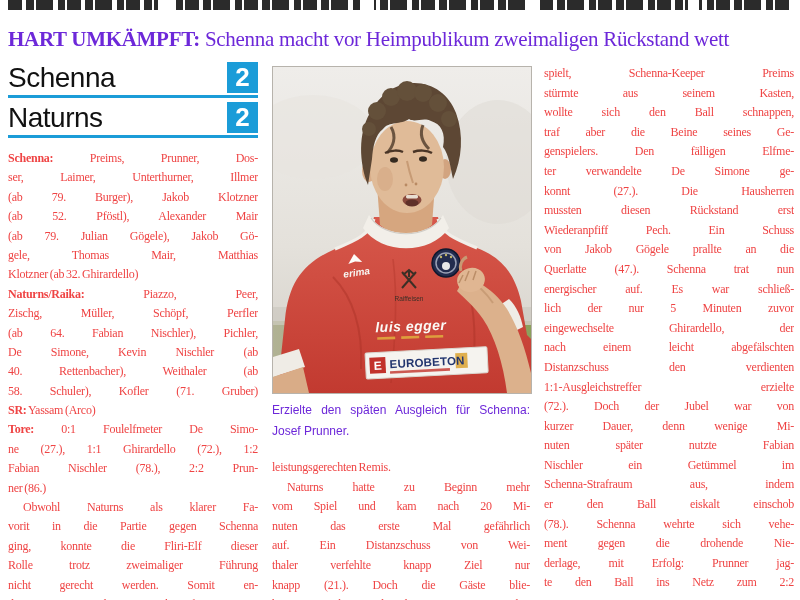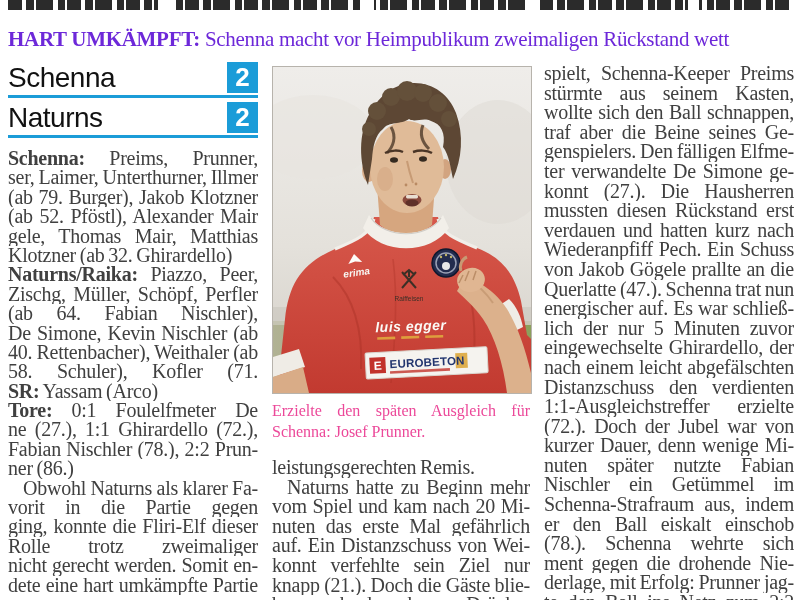--- a/index.html
+++ b/index.html
@@ -27,40 +27,40 @@
   #row-schenna{top:63px}
   #row-naturns{top:103px}
   .team-name{font-family:"Liberation Sans",sans-serif;font-weight:normal;
     font-size:28px;line-height:30px;letter-spacing:-0.5px;color:#111}
   .score-box{position:absolute;right:0;top:-1px;width:31px;height:31px;
     background:var(--accent,#1B9CD8);color:#fff;text-align:center;
     font-family:"Liberation Sans",sans-serif;font-weight:bold;font-size:26px;line-height:31px}
   .score-rule{position:absolute;left:0;right:0;top:32px;height:3px;
     background:var(--accent,#1B9CD8)}
 
-  .textcol{position:absolute;font-size:20px;letter-spacing:-0.25px;
-    word-spacing:-1px;color:#404040;overflow:hidden}
+  .textcol{position:absolute;font-size:12px;letter-spacing:-0.25px;
+    word-spacing:-1px;color:#ef4444;overflow:hidden}
   #col-left{left:8px;top:149px;width:250px;height:451px}
   #col-left .ln{height:19.4px;line-height:19.4px}
   #col-mid{left:272px;top:458px;width:258px;height:142px}
   #col-mid .ln{height:19.6px;line-height:19.6px}
   #col-right{left:544px;top:64px;width:250px;height:536px}
   #col-right .ln{height:19.6px;line-height:19.6px}
   .ln{overflow:hidden}
   .jf{text-align:justify}
   .jf::after{content:"";display:inline-block;width:100%;height:0}
   .ind{text-indent:15px}
 
   #photo-frame{position:absolute;left:272px;top:66px;width:260px;height:328px;
     border:1px solid #b7b3ac;background:#e9e6e2}
   #photo-frame svg{display:block}
 
   #caption{position:absolute;left:272px;top:400px;width:258px;
-    font-family:Liberation Serif, serif;font-size:16px;line-height:21px;
-    color:#ec4899;text-align:justify}
+    font-family:Liberation Sans, sans-serif;font-size:12px;line-height:21px;
+    color:#6d28d9;text-align:justify}
   #caption::after{content:"";display:inline-block;width:0}
 </style>
 </head>
 <body>
 
 <div id="page">
 
   <div id="headline-frag"></div>
 
   <div id="kicker"><b>HART UMKÄMPFT:</b> <span>Schenna macht vor Heimpublikum zweimaligen Rückstand wett</span></div>
@@ -74,20 +74,21 @@
     <span class="team-name">Naturns</span>
     <span class="score-box">2</span>
     <span class="score-rule"></span>
   </div>
 
   <div class="textcol" id="col-left">
       <div class="ln jf"><b>Schenna:</b> Preims, Prunner, Dos-</div>
       <div class="ln jf">ser, Laimer, Unterthurner, Illmer</div>
       <div class="ln jf">(ab 79. Burger), Jakob Klotzner</div>
       <div class="ln jf">(ab 52. Pföstl), Alexander Mair</div>
+      <div class="ln jf">(ab 79. Julian Gögele), Jakob Gö-</div>
       <div class="ln jf">gele, Thomas Mair, Matthias</div>
       <div class="ln">Klotzner (ab 32. Ghirardello)</div>
       <div class="ln jf"><b>Naturns/Raika:</b> Piazzo, Peer,</div>
       <div class="ln jf">Zischg, Müller, Schöpf, Perfler</div>
       <div class="ln jf">(ab 64. Fabian Nischler), Pichler,</div>
       <div class="ln jf">De Simone, Kevin Nischler (ab</div>
       <div class="ln jf">40. Rettenbacher), Weithaler (ab</div>
       <div class="ln jf">58. Schuler), Kofler (71. Gruber)</div>
       <div class="ln"><b>SR:</b> Yassam (Arco)</div>
       <div class="ln jf"><b>Tore:</b> 0:1 Foulelfmeter De Simo-</div>
@@ -216,35 +217,34 @@
   </div>
 
   <div id="caption">Erzielte den späten Ausgleich für Schenna: Josef Prunner.</div>
 
   <div class="textcol" id="col-mid">
       <div class="ln">leistungsgerechten Remis.</div>
       <div class="ln jf ind">Naturns hatte zu Beginn mehr</div>
       <div class="ln jf">vom Spiel und kam nach 20 Mi-</div>
       <div class="ln jf">nuten das erste Mal gefährlich</div>
       <div class="ln jf">auf. Ein Distanzschuss von Wei-</div>
-      <div class="ln jf">konnt verfehlte sein Ziel nur</div>
+      <div class="ln jf">thaler verfehlte knapp Ziel nur</div>
       <div class="ln jf">knapp (21.). Doch die Gäste blie-</div>
       <div class="ln jf">ben auch danach am Drücker</div>
     </div>
 
   <div class="textcol" id="col-right">
       <div class="ln jf">spielt, Schenna-Keeper Preims</div>
       <div class="ln jf">stürmte aus seinem Kasten,</div>
       <div class="ln jf">wollte sich den Ball schnappen,</div>
       <div class="ln jf">traf aber die Beine seines Ge-</div>
       <div class="ln jf">genspielers. Den fälligen Elfme-</div>
       <div class="ln jf">ter verwandelte De Simone ge-</div>
       <div class="ln jf">konnt (27.). Die Hausherren</div>
       <div class="ln jf">mussten diesen Rückstand erst</div>
-      <div class="ln jf">verdauen und hatten kurz nach</div>
       <div class="ln jf">Wiederanpfiff Pech. Ein Schuss</div>
       <div class="ln jf">von Jakob Gögele prallte an die</div>
       <div class="ln jf">Querlatte (47.). Schenna trat nun</div>
       <div class="ln jf">energischer auf. Es war schließ-</div>
       <div class="ln jf">lich der nur 5 Minuten zuvor</div>
       <div class="ln jf">eingewechselte Ghirardello, der</div>
       <div class="ln jf">nach einem leicht abgefälschten</div>
       <div class="ln jf">Distanzschuss den verdienten</div>
       <div class="ln jf">1:1-Ausgleichstreffer erzielte</div>
       <div class="ln jf">(72.). Doch der Jubel war von</div>

